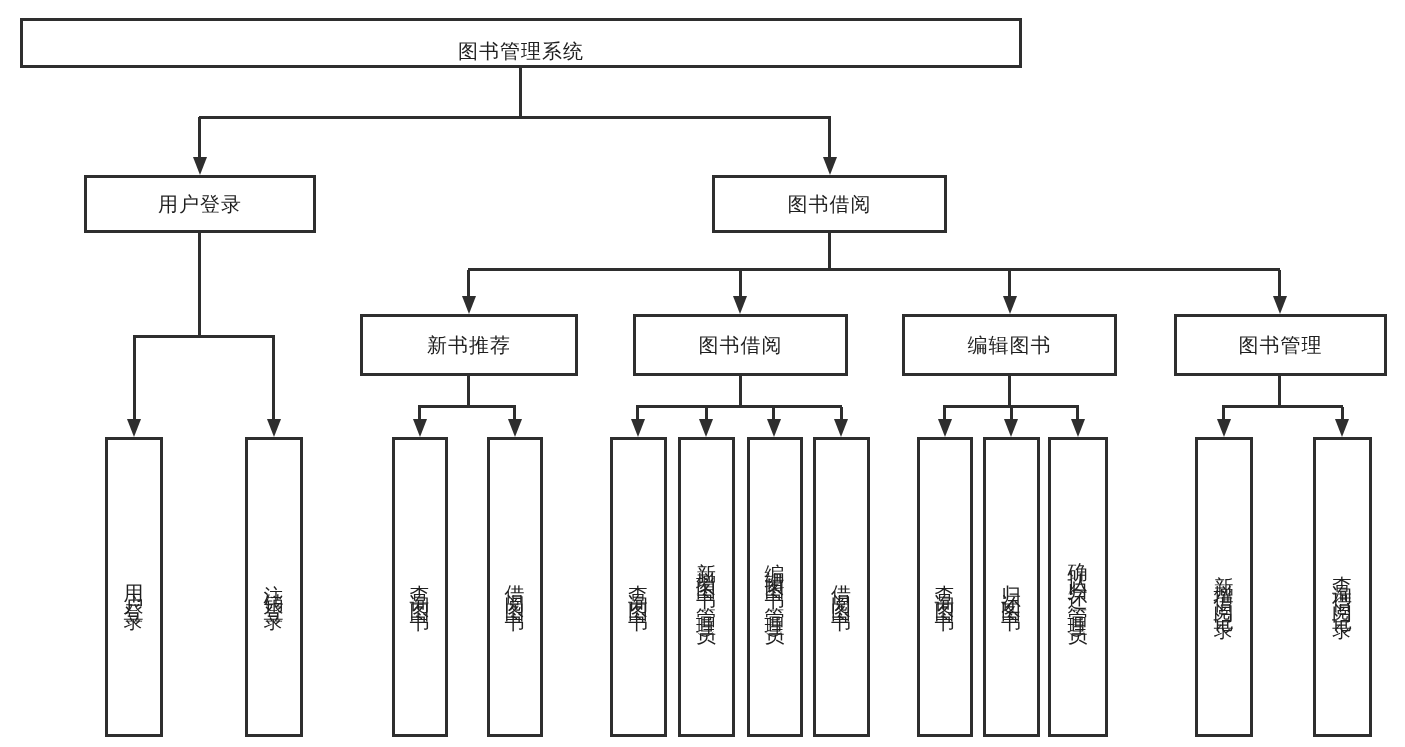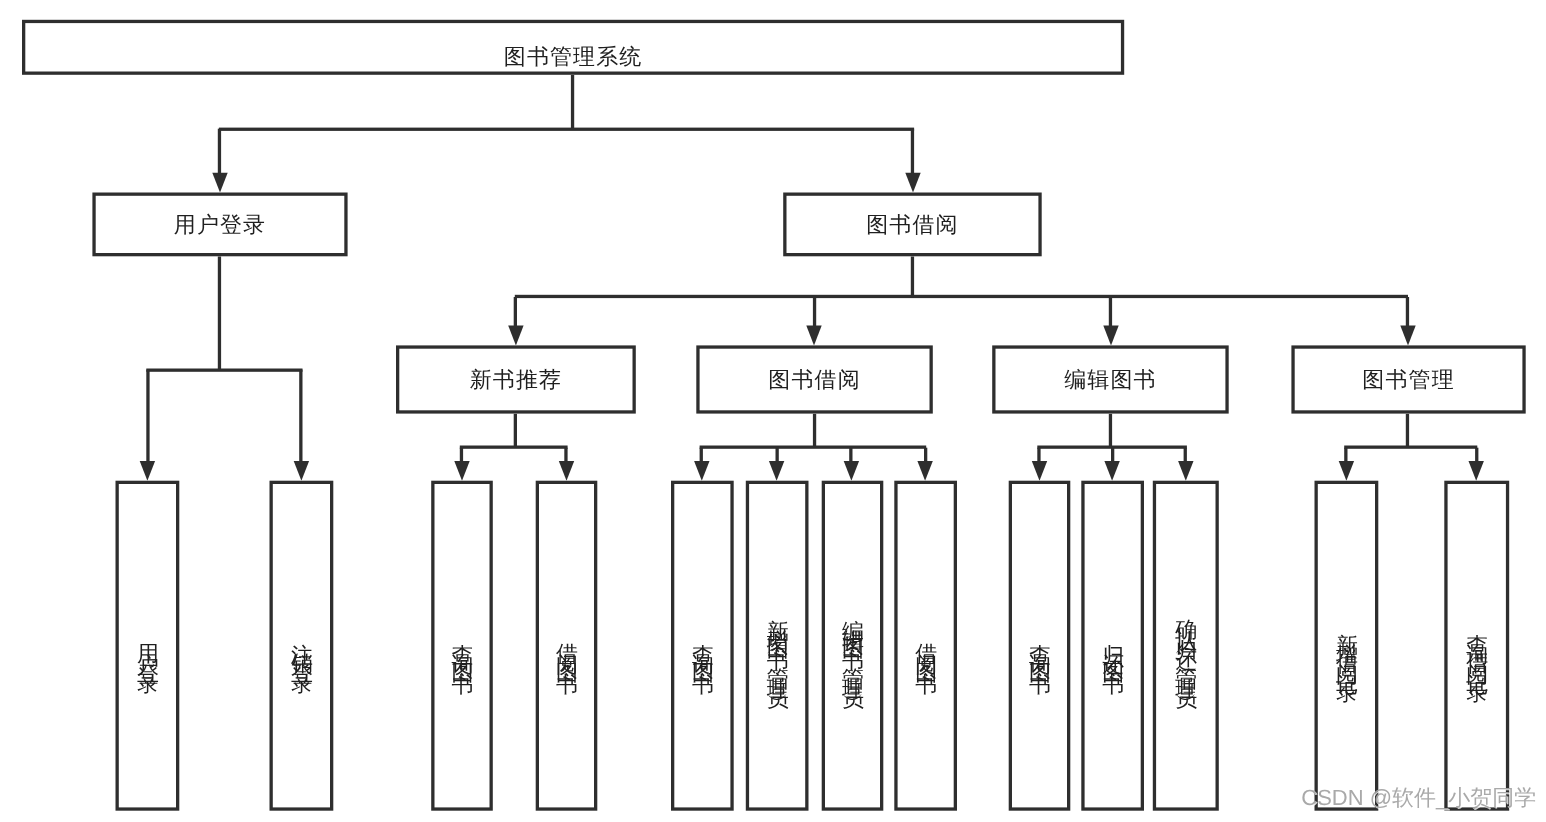--- a/index.html
+++ b/index.html
@@ -188,15 +188,14 @@
     <span>确认归还（管理员）</span>
   </div>
 
   <div class="box v" style="left:1195px; top:437px; width:58px; height:300px;">
     <span>新增借阅记录</span>
   </div>
   <div class="box v" style="left:1313px; top:437px; width:59px; height:300px;">
     <span>查询借阅记录</span>
   </div>
 
-  <div id="watermark">CSDN @软件_小贺同学</div>
 
 </div>
 
 </body></html>

